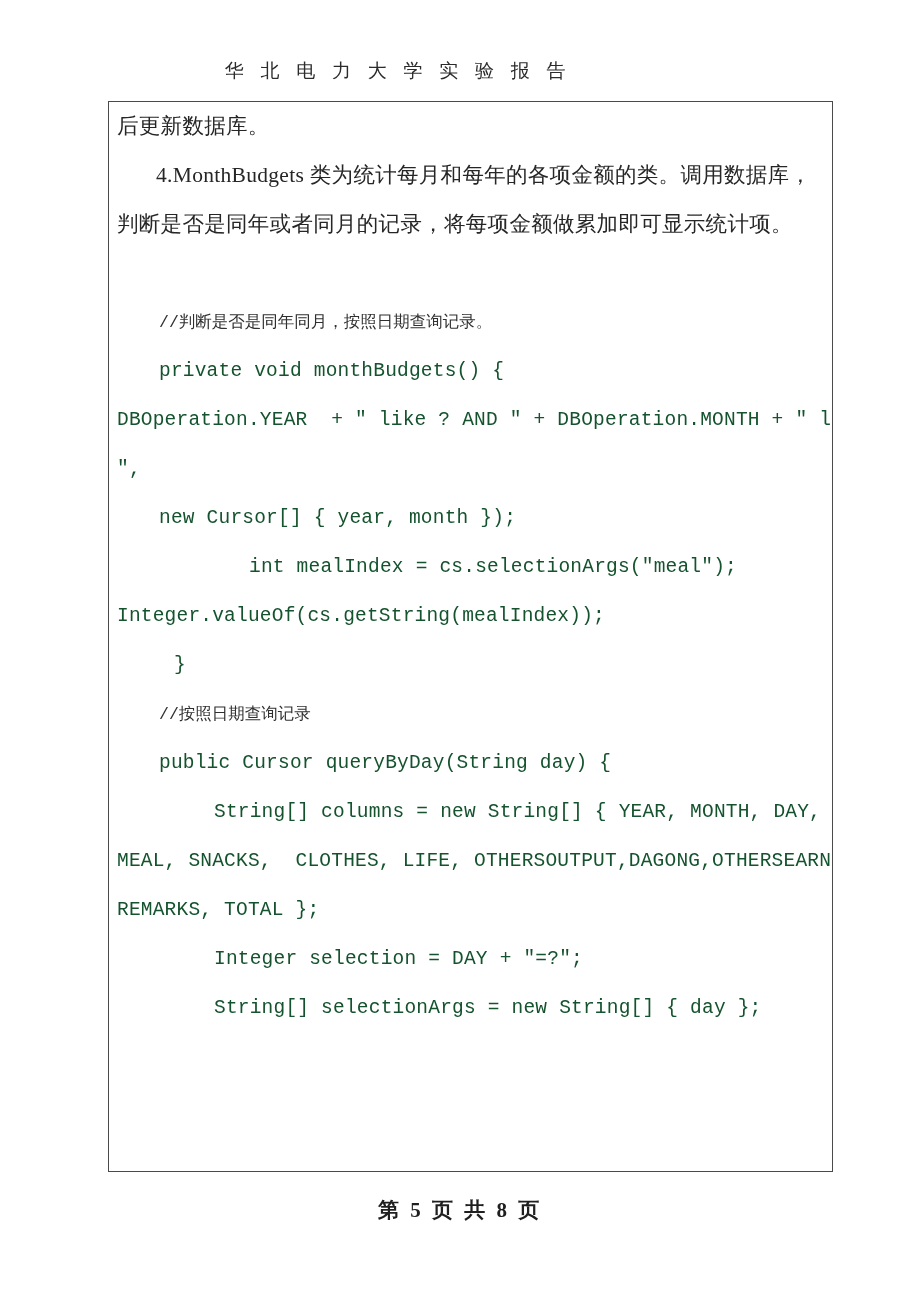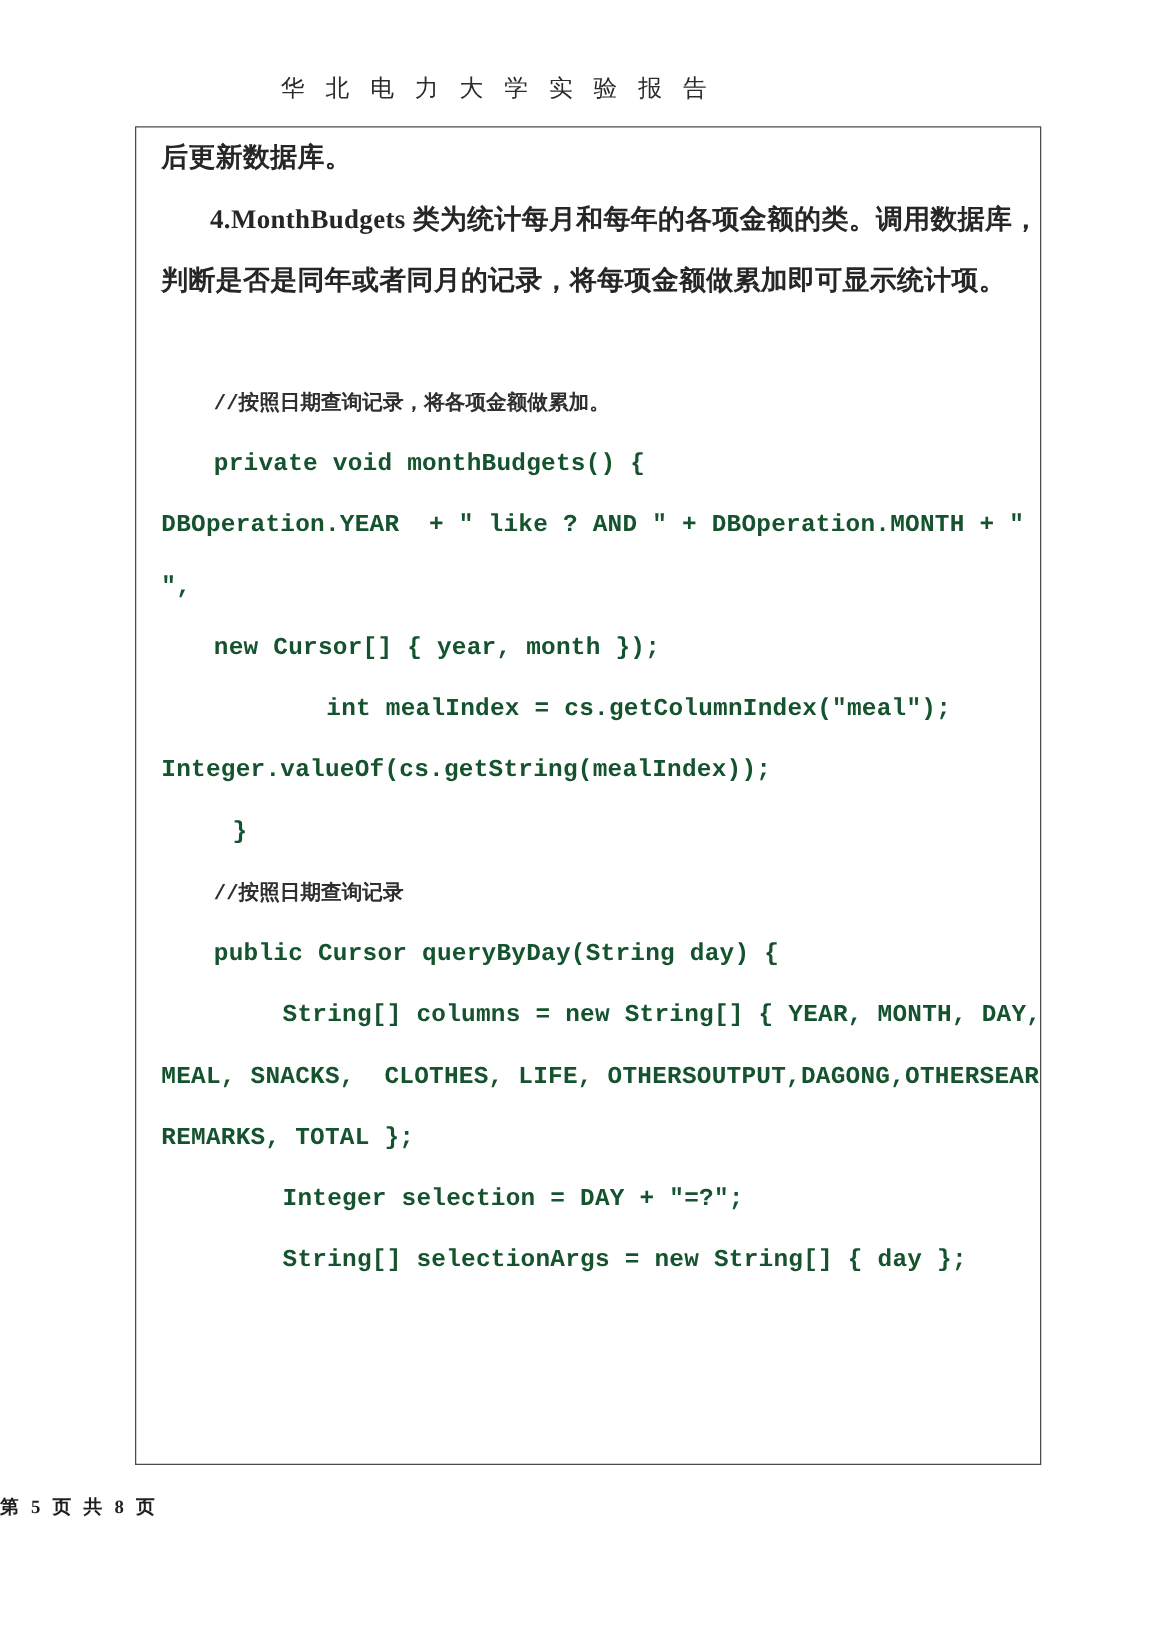--- a/index.html
+++ b/index.html
@@ -45,25 +45,24 @@
     top: 101px;
     width: 725px;
     height: 1071px;
     border: 1px solid #4a4a4a;
     box-sizing: border-box;
     overflow: hidden;
   }
 
   .content-inner {
     position: absolute;
-    left: 12px;
+    left: 0;
     top: 0;
     width: 725px;
     padding: 0;
-    font-weight: bold;
   }
 
   
   .line {
     font-size: 21px;
     line-height: 49px;
     height: 49px;
     white-space: pre;
     color: #262626;
     margin: 0;
@@ -112,23 +111,23 @@
   .ind-2  { padding-left: 65px; }
   .ind-3  { padding-left: 105px; }
   .ind-4  { padding-left: 140px; }
 
   
   .doc-footer {
     position: absolute;
     left: 0;
     top: 1196px;
     width: 920px;
-    text-align: left;
+    text-align: center;
     font-family: "Liberation Serif", "DejaVu Serif", serif;
-    font-size: 15px;
+    font-size: 21px;
     font-weight: bold;
     letter-spacing: 3px;
     color: #1f1f1f;
     white-space: nowrap;
   }
 </style>
 </head>
 <body>
 
 <div class="page">
@@ -140,32 +139,32 @@
 
       <div class="line cn cn-first">后更新数据库。</div>
 
       <div class="line cn indent2">4.MonthBudgets 类为统计每月和每年的各项金额的类。调用数据库，</div>
 
       <div class="line cn ind-0">判断是否是同年或者同月的记录，将每项金额做累加即可显示统计项。</div>
 
       <div class="blank"></div>
 
 
-      <div class="line code-small ind-1">//按照日期查询记录，将各项金额做累加。</div>
+      <div class="line code-small ind-1">//判断是否是同年同月，按照日期查询记录。</div>
 
       <div class="line code ind-1">private void monthBudgets() {</div>
 
 
       <div class="line code ind-0">DBOperation.YEAR  + " like ? AND " + DBOperation.MONTH + " like ?</div>
 
       <div class="line code ind-0">",</div>
 
       <div class="line code ind-1">new Cursor[] { year, month });</div>
 
-      <div class="line code ind-4">int mealIndex = cs.getColumnIndex("meal");</div>
+      <div class="line code ind-4">int mealIndex = cs.selectionArgs("meal");</div>
 
 
       <div class="line code ind-0">Integer.valueOf(cs.getString(mealIndex));</div>
 
       <div class="line code ind-2">}</div>
 
       <div class="line code-small ind-1">//按照日期查询记录</div>
 
       <div class="line code ind-1">public Cursor queryByDay(String day) {</div>
 

